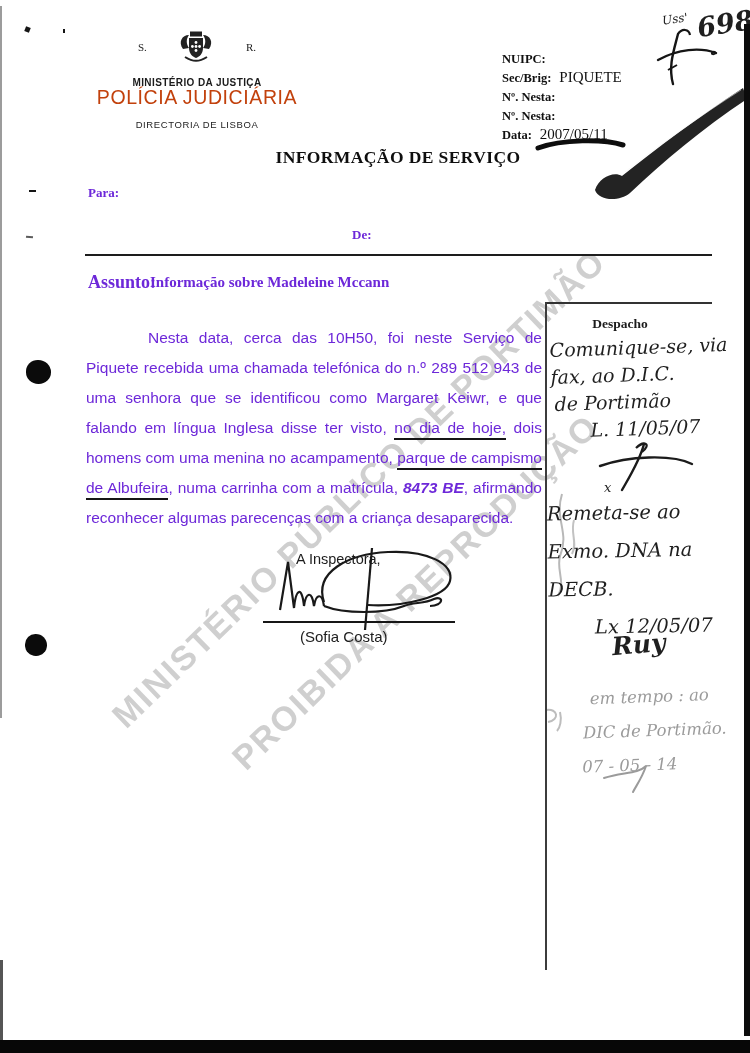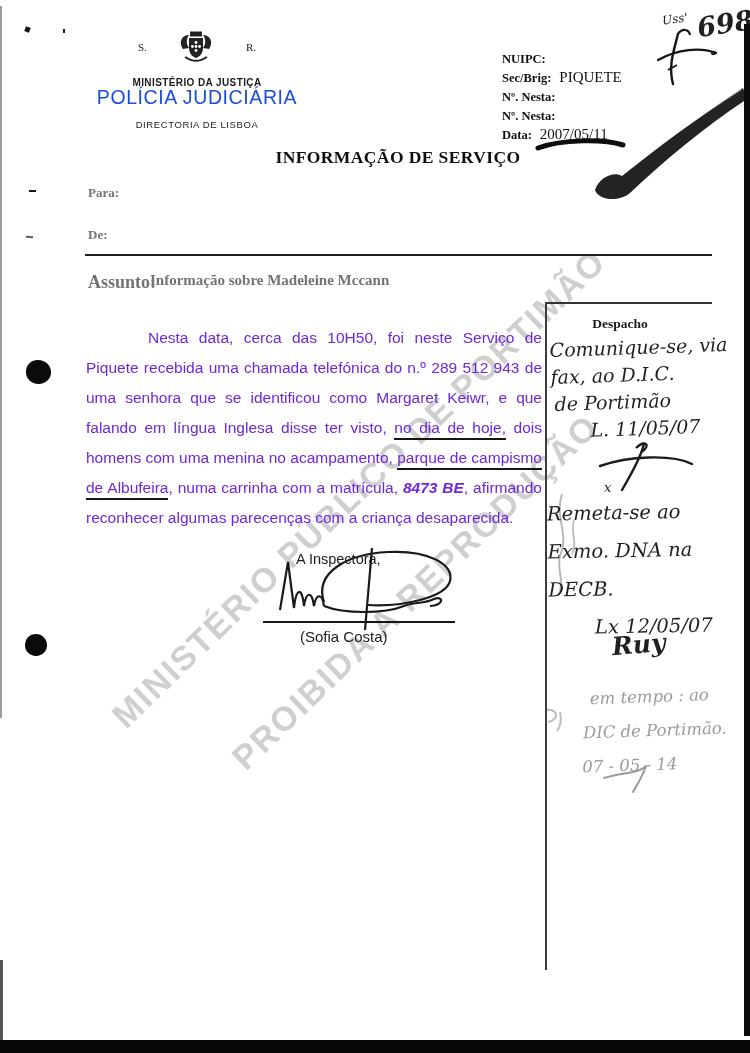--- a/index.html
+++ b/index.html
@@ -12,33 +12,33 @@
   .z1{z-index:1}.z2{z-index:2}.z3{z-index:3}.z4{z-index:4}.z5{z-index:5}
 
   
   .wm{white-space:nowrap;font-size:34px;letter-spacing:2px;color:rgba(128,128,128,0.38);
       transform-origin:left center;transform:rotate(-44deg);font-weight:bold;}
 
   
   .initials{width:118px;display:flex;justify-content:space-between;align-items:center;
             font-family:"Liberation Serif", serif;font-size:11px;color:#222;}
   .ministry{width:190px;text-align:center;font-size:10px;letter-spacing:.4px;color:#1b1b1b;}
-  .org{width:230px;text-align:center;font-size:19.5px;letter-spacing:.6px;color:#1d4ed8;}
+  .org{width:230px;text-align:center;font-size:19.5px;letter-spacing:.6px;color:#c2410c;}
   .directorate{width:190px;text-align:center;font-size:9.5px;letter-spacing:.6px;color:#222;}
 
   
   .case{font-family:"Liberation Serif", serif;color:#111;}
   .case .row{margin-bottom:2px;line-height:16px;}
   .case .lbl{font-weight:bold;font-size:12.5px;}
   .case .val{font-size:15px;margin-left:8px;}
 
   .title{font-family:"Liberation Serif", serif;font-weight:bold;font-size:17.5px;
          letter-spacing:.4px;text-align:center;color:#0e0e0e;}
 
-  .meta-row{display:flex;align-items:flex-start;font-family:"Liberation Serif", serif;color:#737373;}
+  .meta-row{display:flex;align-items:center;font-family:"Liberation Serif", serif;color:#6d28d9;}
   .meta-lbl{font-weight:bold;font-size:13px;width:32px;flex:none;}
   .meta-val{font-size:15px;}
   .subj-lbl{font-weight:bold;font-size:18px;width:62px;flex:none;}
   .subj-val{font-size:15px;font-weight:bold;}
 
   .rule{background:#1d1d1d;}
 
   
   .bodytext{width:456px;font-size:15.5px;line-height:30px;text-align:justify;
             text-indent:62px;color:#6d28d9;}
@@ -111,21 +111,21 @@
     <path d="M10 34 C30 23 52 21 68 27" stroke="#151515" stroke-width="2.4" fill="none" stroke-linecap="round"></path>
     <path d="M68 27 C63 23 62 31 68 27" stroke="#151515" stroke-width="2" fill="none"></path>
     <path d="M20 44 l 9 -5" stroke="#151515" stroke-width="2" fill="none"></path>
   </svg>
 
   <div class="abs title z2" style="left:48px;top:147px;width:700px;">INFORMAÇÃO DE SERVIÇO</div>
 
   <div class="abs meta-row z2" style="left:88px;top:185px;width:560px;">
     <span class="meta-lbl">Para:</span>
   </div>
-  <div class="abs meta-row z2" style="left:88px;top:227px;width:560px;">
+  <div class="abs meta-row z2" style="left:88px;top:227px;width:560px;flex-direction:column;">
     <span class="meta-lbl">De:</span>
   </div>
   <div class="abs rule z2" style="left:85px;top:254px;width:627px;height:2px;"></div>
   <div class="abs meta-row z2" style="left:88px;top:272px;width:560px;">
     <span class="subj-lbl">Assunto:</span>
     <span class="subj-val">Informação sobre Madeleine Mccann</span>
   </div>
 
   <div class="abs rule z2" style="left:546px;top:302px;width:166px;height:2px;background:#333;"></div>
   <div class="abs rule z2" style="left:545px;top:302px;width:2px;height:668px;background:#3c3c3c;"></div>

